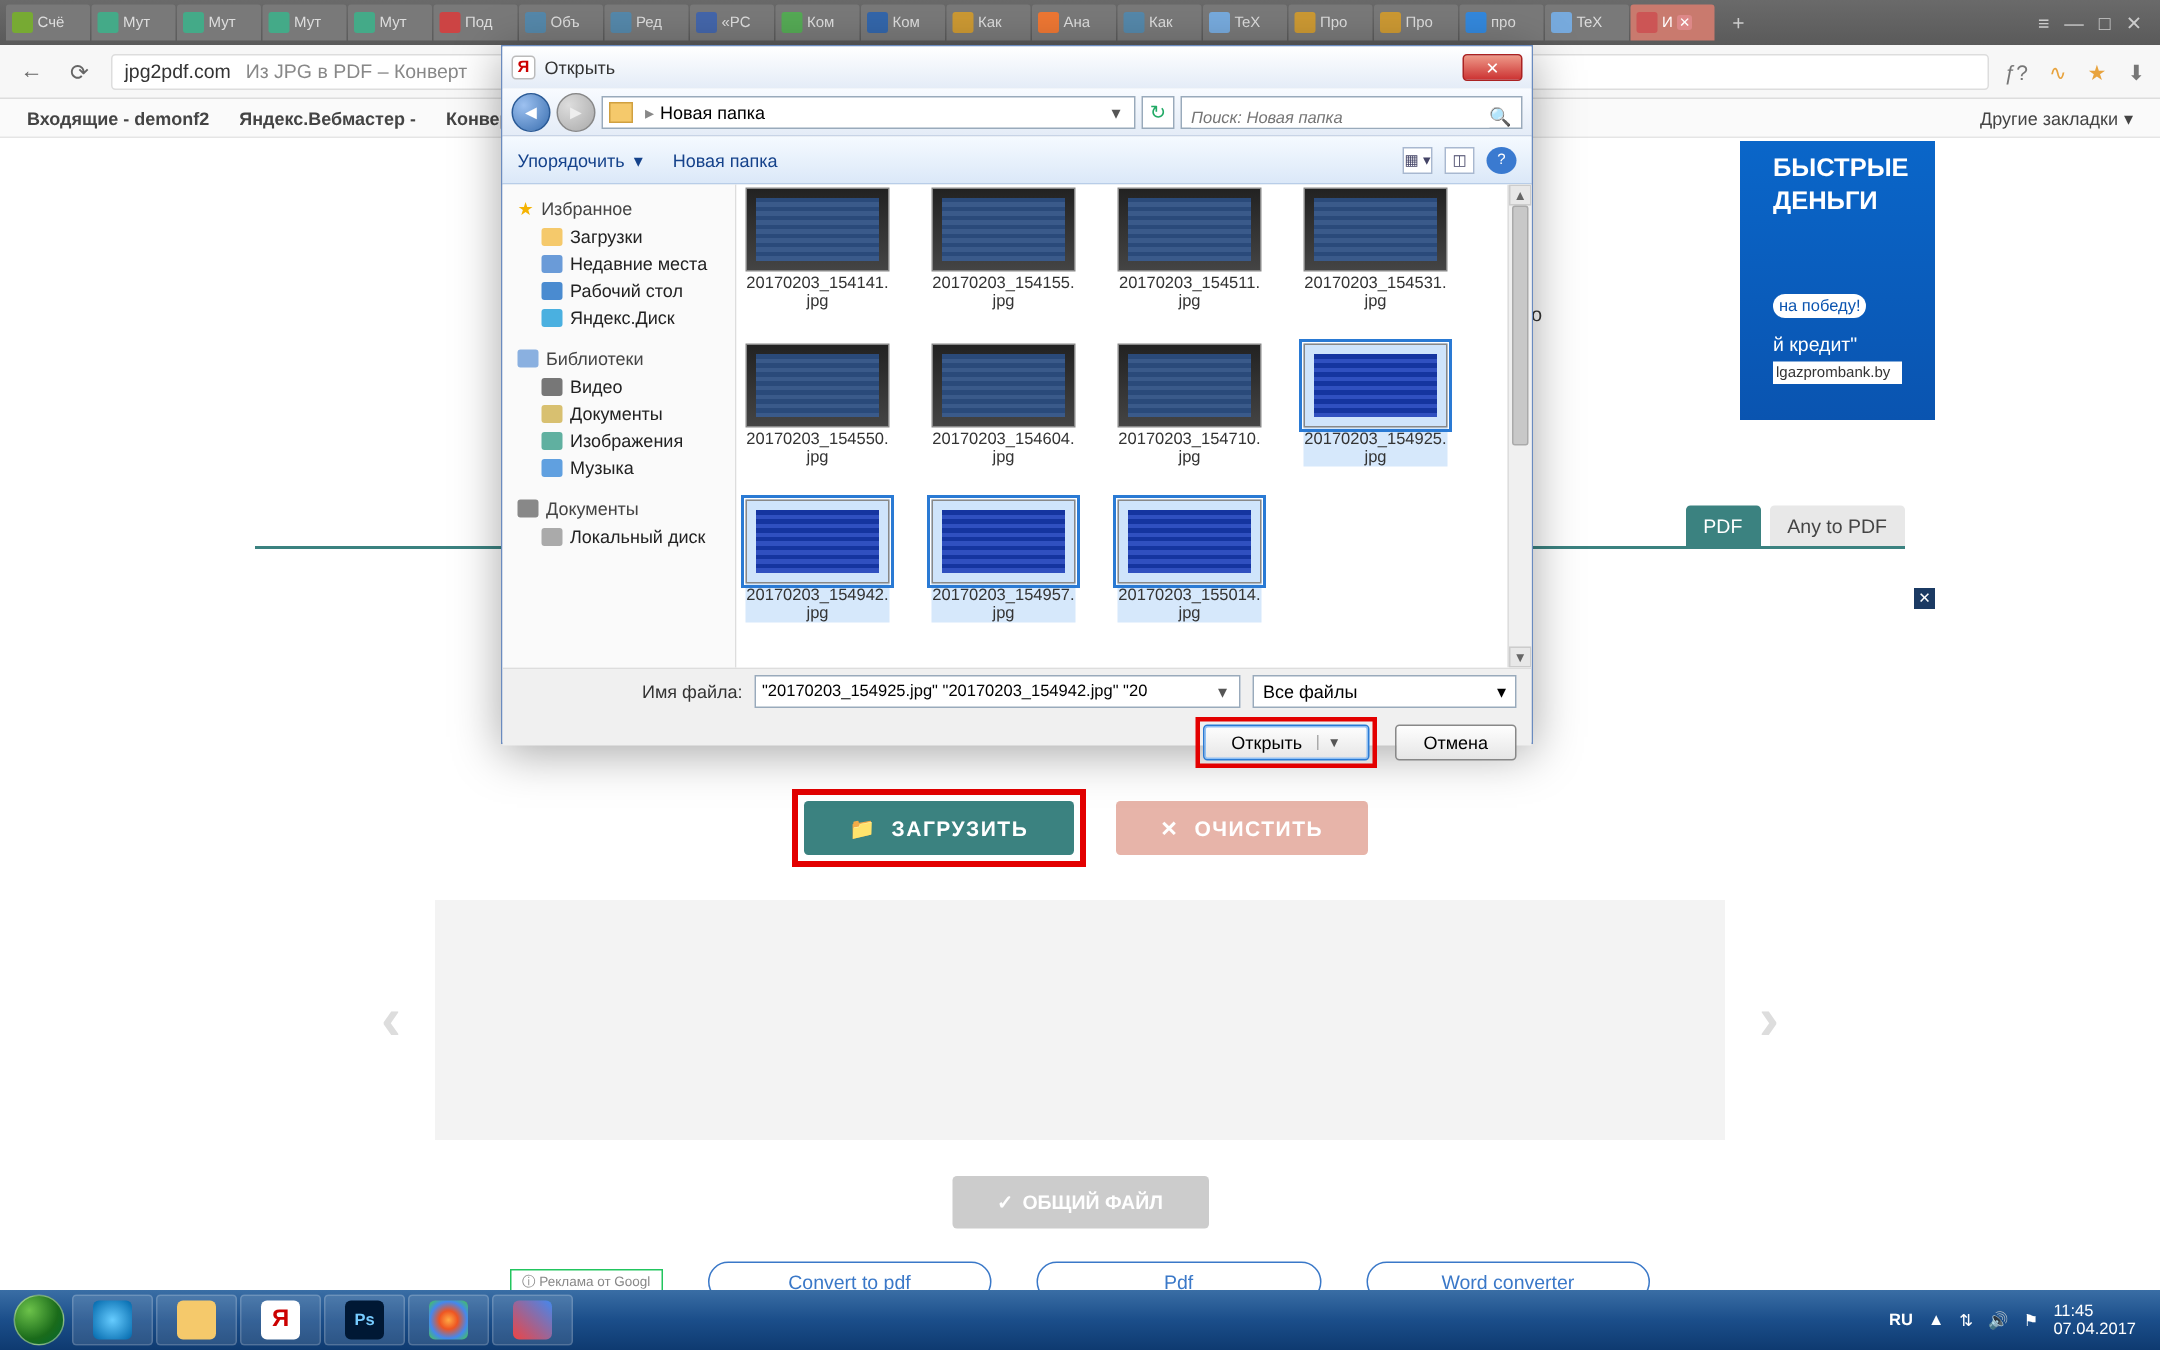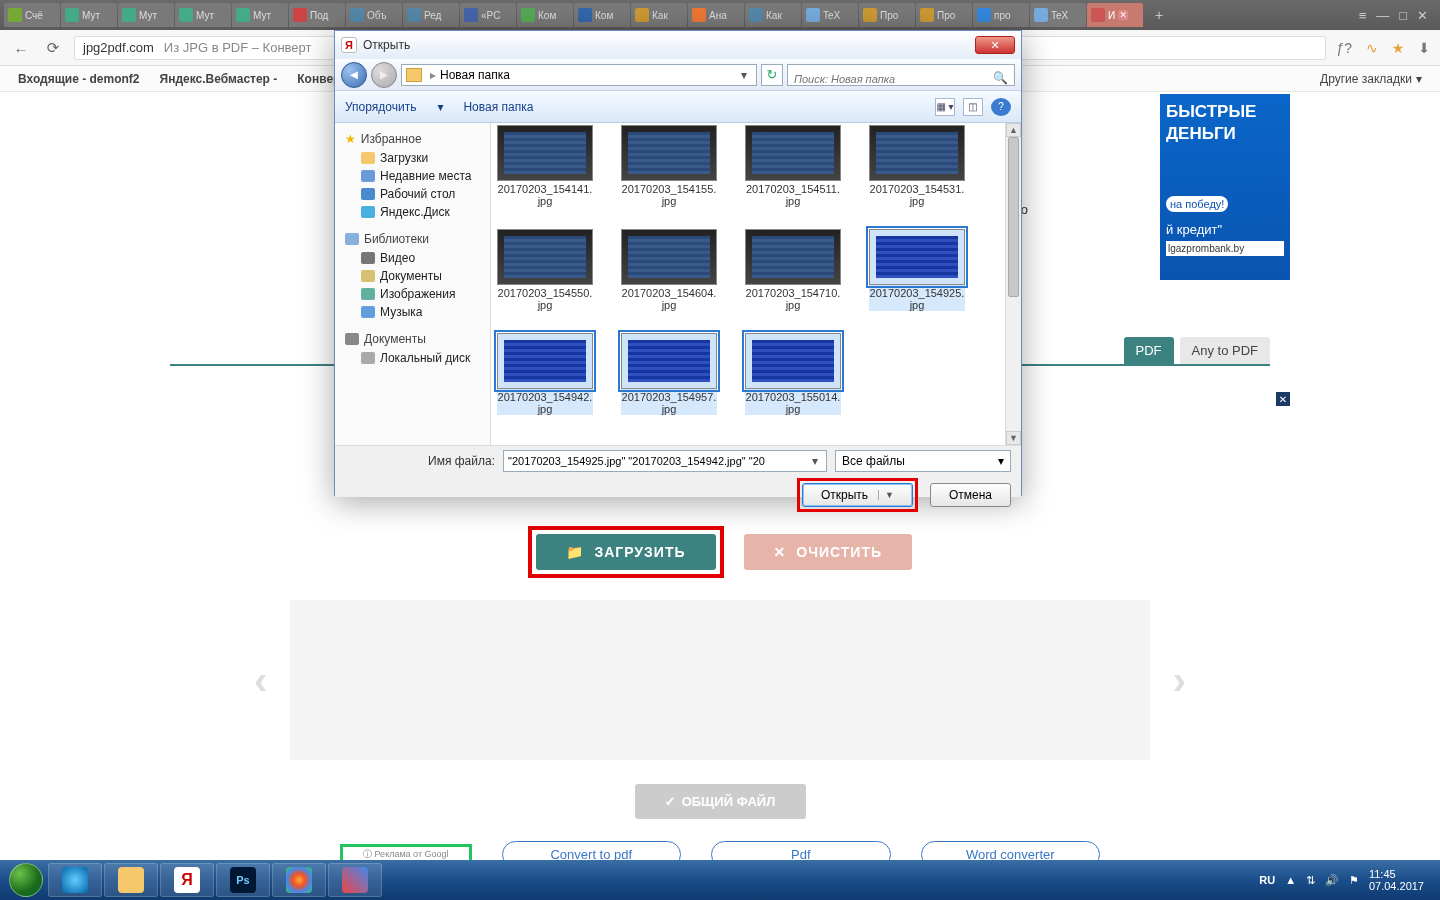--- a/index.html
+++ b/index.html
@@ -32,41 +32,41 @@
 
 .page { position: absolute; left: 0; right: 0; top: 92px; bottom: 40px; background: #fff; }
 .page-inner { margin: 0 auto; max-width: 1100px; position: relative; padding-top: 6px; }
 .desc { color: #333; font-size: 13px; margin-left: 230px; width: 650px; line-height: 1.45; }
 .steps { margin-left: 230px; margin-top: 10px; }
 .step { display: flex; gap: 14px; margin-bottom: 10px; }
 .step-num { font-size: 22px; color: #888; font-weight: bold; width: 20px; }
 .step-txt { color: #333; font-size: 13px; width: 600px; line-height: 1.4; }
 
 .ad-box { position: absolute; right: -20px; top: 2px; width: 130px; height: 186px; background: linear-gradient(#0a66c9,#0a54b0); color: #fff; font-weight: bold; padding: 6px; font-size: 13px; }
-.ad-box .ad-line { margin: 2px 0; }
+.ad-box .ad-line { margin: 2px 16px; }
 
 .tool-tabs { margin-top: 100px; border-bottom: 2px solid #3b8280; display: flex; padding-left: 230px; gap: 6px; align-items: flex-end; }
 .tool-tab { background: #3b8280; color: #fff; padding: 6px 12px; font-size: 13px; border-radius: 3px 3px 0 0; cursor: pointer; }
 .tool-tab.light { background: #e8e8e8; color: #444; }
 
 .button-area { margin-top: 160px; display: flex; justify-content: center; gap: 20px; align-items: center; }
 .big-btn { padding: 10px 30px; color: #fff; font-weight: bold; font-size: 14px; letter-spacing: 1px; border: none; border-radius: 3px; cursor: pointer; display: flex; align-items: center; gap: 10px; }
 .big-btn.upload { background: #3b8280; }
 .big-btn.clear { background: #e7b4a9; cursor: default; }
 .red-frame { border: 4px solid #e30000; padding: 4px; }
 
 .dropzone { margin: 22px auto 0; width: 860px; height: 160px; background: #f3f3f3; display: flex; align-items: center; justify-content: center; color: #aaa; font-size: 20px; font-weight: bold; position: relative; }
 .dz-arrow { position: absolute; top: 50%; transform: translateY(-50%); color: #ddd; font-size: 40px; font-weight: bold; }
 .dz-arrow.left { left: -36px; }
 .dz-arrow.right { right: -36px; }
 
 .common-file { margin: 24px auto 0; width: 171px; padding: 10px 18px; background: #ccc; color: #fff; font-weight: bold; border-radius: 3px; text-align: center; font-size: 13px; }
 
 .ads-row { margin: 22px auto 0; width: 760px; display: flex; gap: 30px; align-items: center; }
-.ads-label { font-size: 9px; color: #888; border: 3px solid #22c55e; padding: 1px 20px; }
+.ads-label { font-size: 9px; color: #888; border: 1px solid #22c55e; padding: 1px 7px; }
 .ad-pill { flex: 1; border: 1px solid #3a78c8; color: #3a78c8; text-align: center; padding: 5px 0; border-radius: 14px; font-size: 13px; cursor: pointer; }
 
 .ad-close-x { position: absolute; right: -20px; top: 300px; width: 14px; height: 14px; background: #1b3a63; color:#fff; font-size: 10px; display:flex; align-items:center; justify-content:center; cursor:pointer; }
 
 
 .taskbar { position: absolute; bottom: 0; left: 0; right: 0; height: 40px; background: linear-gradient(#3a6ea5,#1b4e8a,#0e3a70); display: flex; align-items: center; padding: 0 6px; }
 .start-btn { width: 40px; height: 40px; display: flex; align-items: center; justify-content: center; }
 .start-orb { width: 34px; height: 34px; border-radius: 50%; background: radial-gradient(circle at 30% 30%, #6cc24a, #1a6b1a 60%, #063 100%); border: 1px solid rgba(255,255,255,.4); }
 .task-icon { width: 54px; height: 34px; margin-left: 2px; background: rgba(255,255,255,.12); border: 1px solid rgba(255,255,255,.18); border-radius: 3px; display: flex; align-items: center; justify-content: center; color: #fff; font-size: 16px; cursor: pointer; }
 .task-icon .inner { width: 26px; height: 26px; border-radius: 4px; }
@@ -86,21 +86,21 @@
 .crumb-box { flex: 1; height: 22px; background: #fff; border: 1px solid #9ab; display: flex; align-items: center; padding: 0 4px; font-size: 12px; }
 .crumb-box .folder-ico { width: 16px; height: 14px; background: #f5c96b; border: 1px solid #d0a040; margin-right: 4px; }
 .crumb-box .sep { color: #888; margin: 0 4px; }
 .crumb-drop { width: 16px; text-align: center; color: #555; cursor: pointer; }
 .refresh-btn { width: 22px; height: 22px; border: 1px solid #9ab; background: #fff; color: #2a6; display: flex; align-items: center; justify-content: center; cursor: pointer; font-size: 13px; }
 .search-box { width: 228px; height: 22px; background: #fff; border: 1px solid #9ab; display: flex; align-items: flex-end; padding: 0 6px; }
 .search-box input { border: none; outline: none; flex: 1; font-size: 11px; font-style: italic; color: #999; }
 .search-box .mag { color: #36a; font-size: 12px; }
 
 .dlg-toolbar { height: 32px; background: linear-gradient(#f5faff,#dbe8f8); border-bottom: 1px solid #b8cde8; display: flex; align-items: center; padding: 0 10px; gap: 20px; font-size: 12px; }
-.dlg-toolbar .tb-item { color: #15428b; cursor: pointer; display: flex; align-items: center; gap: 21px; }
+.dlg-toolbar .tb-item { color: #15428b; cursor: pointer; display: flex; align-items: center; gap: 6px; }
 .dlg-toolbar .right-tools { margin-left: auto; display: flex; gap: 8px; }
 .dlg-toolbar .right-tools span { width: 20px; height: 18px; border: 1px solid #a8b8d0; background: #fff; display: flex; align-items: center; justify-content: center; color: #446; font-size: 10px; cursor: pointer; }
 
 .dlg-body { display: flex; height: 322px; }
 .dlg-side { width: 156px; background: #fafafa; border-right: 1px solid #ddd; overflow-y: auto; padding: 6px 4px; font-size: 12px; }
 .side-group { margin-bottom: 8px; }
 .side-hdr { color: #444; padding: 3px 6px; display: flex; align-items: center; gap: 5px; }
 .side-hdr .star { color: #f5b301; }
 .side-item { padding: 2px 6px 2px 22px; color: #222; cursor: pointer; display: flex; align-items: center; gap: 5px; }
 .mini-ico { width: 14px; height: 12px; display: inline-block; border-radius: 2px; }

